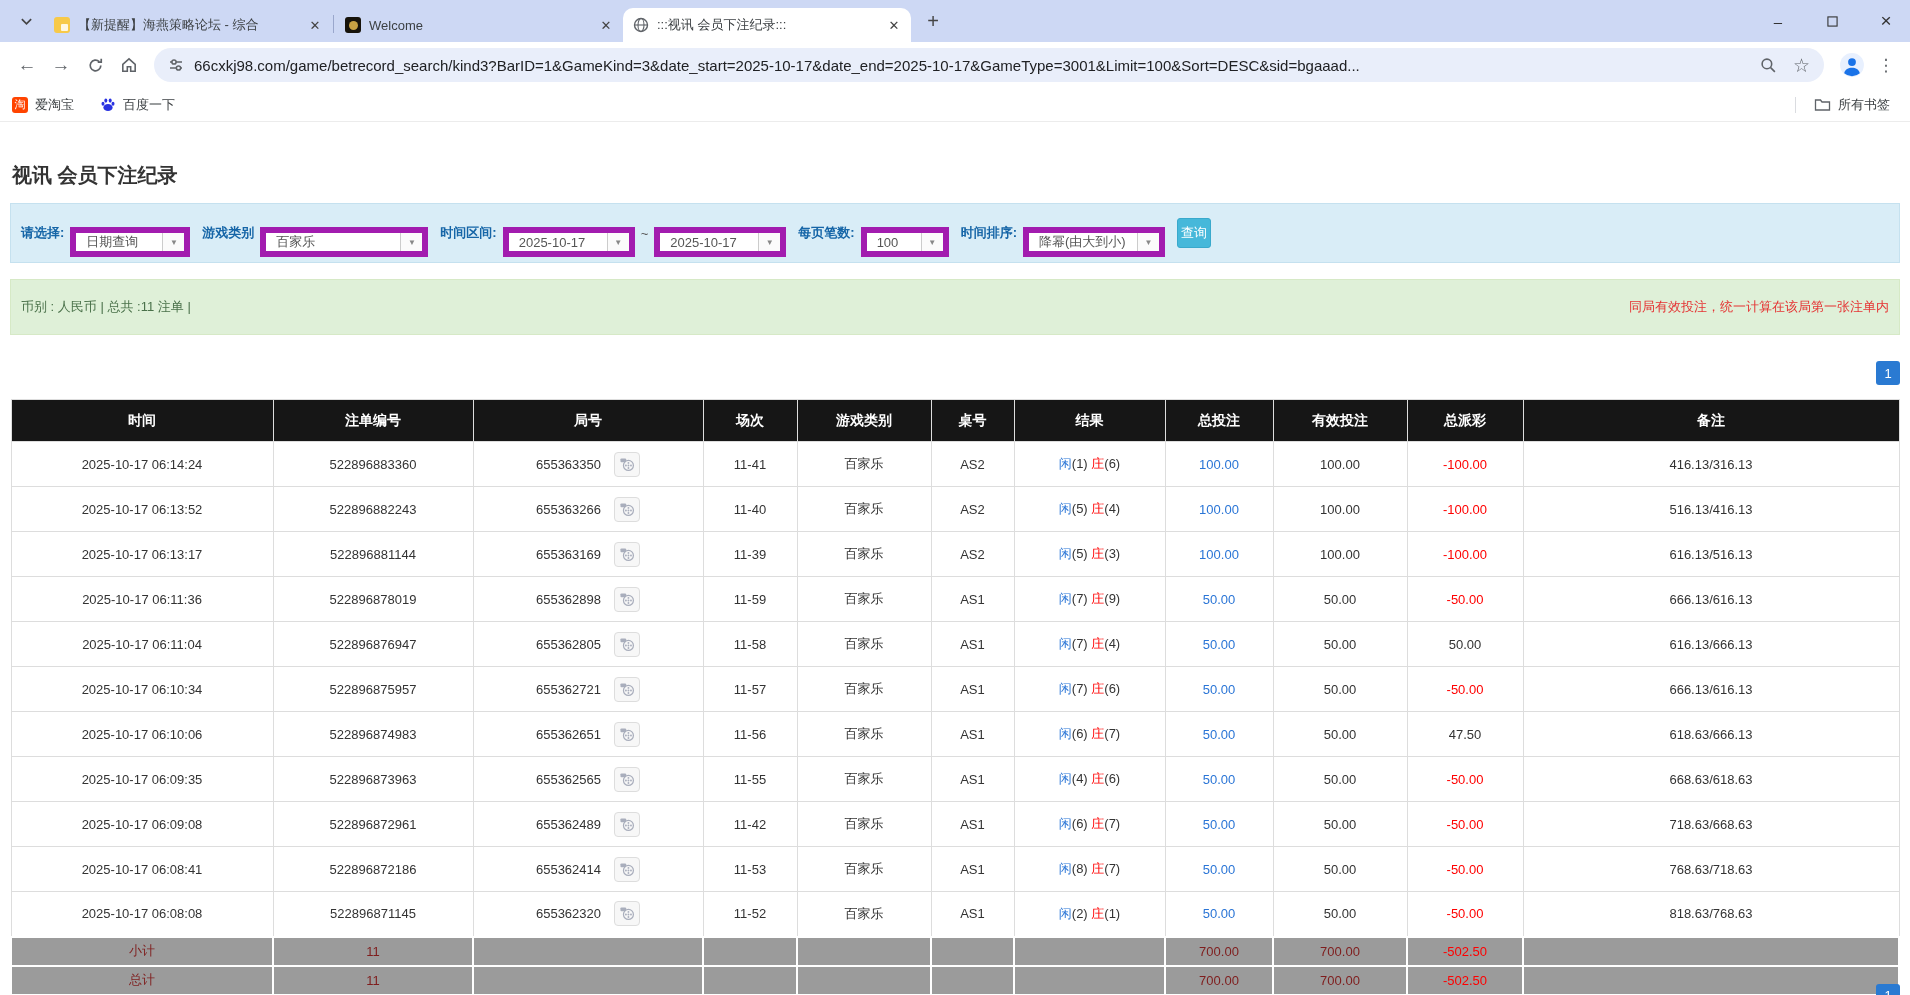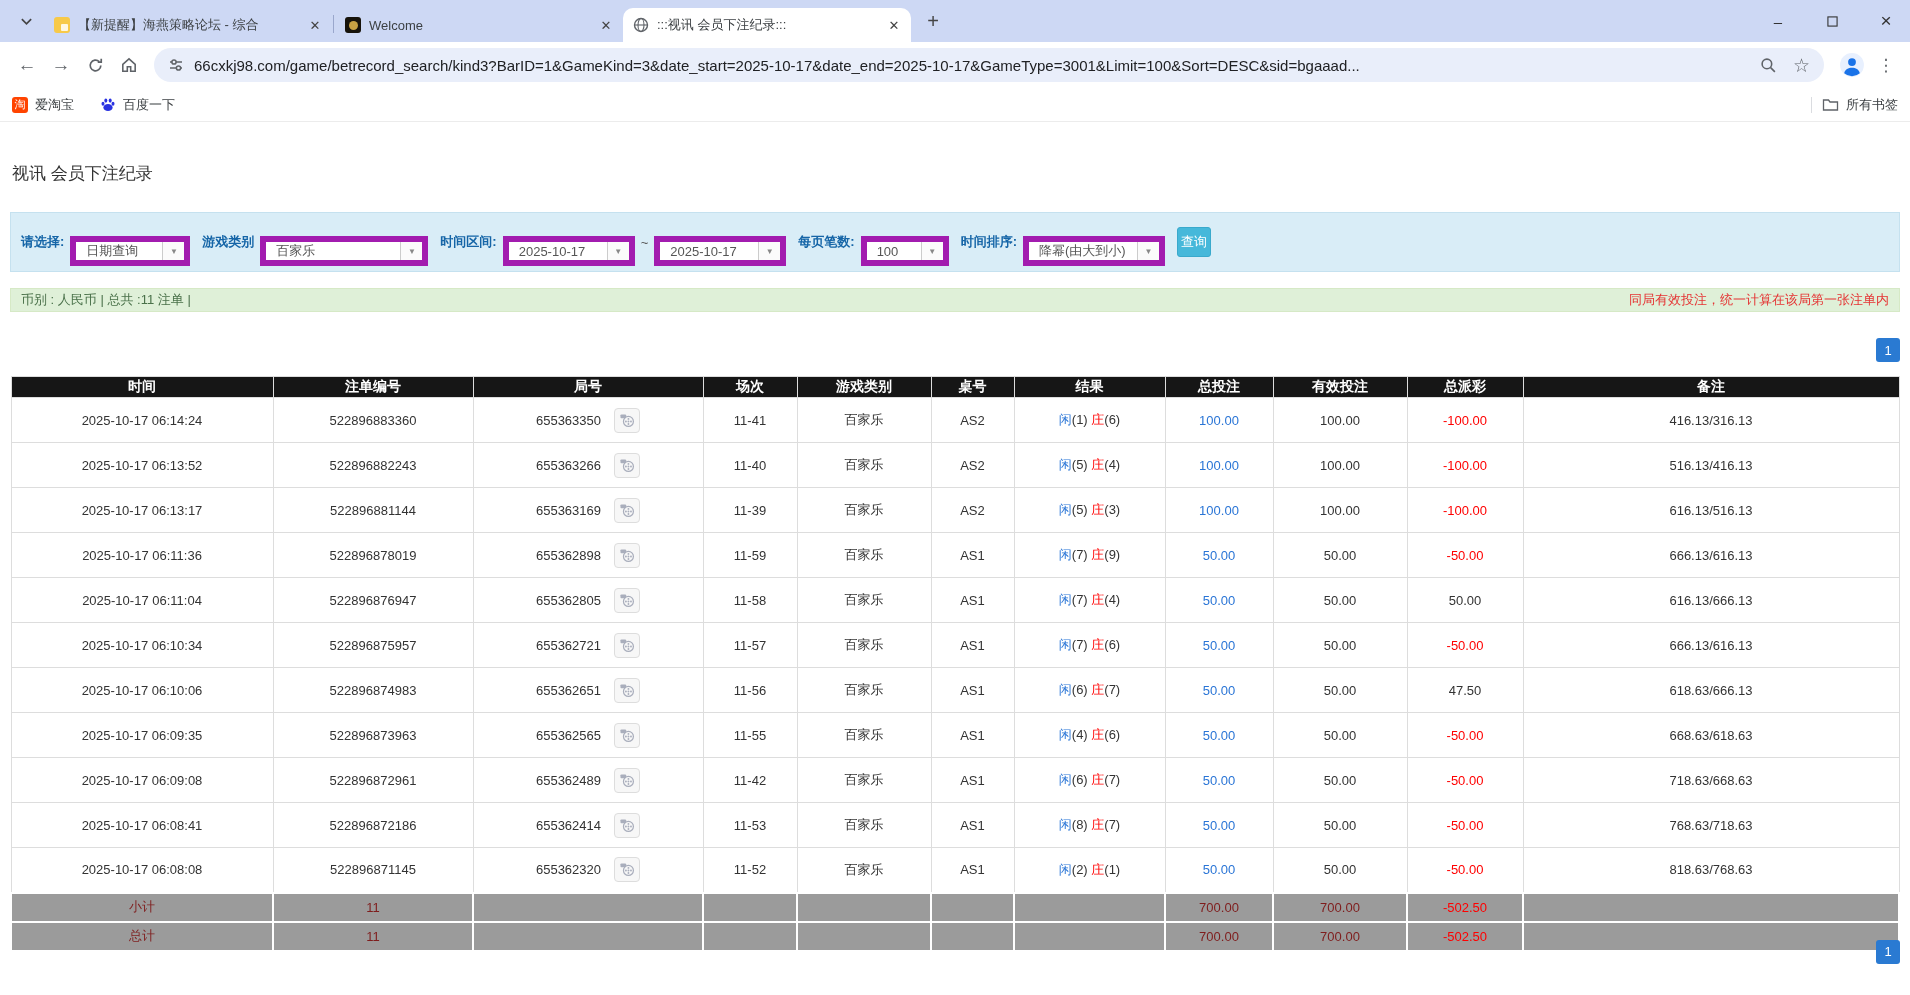--- a/index.html
+++ b/index.html
@@ -33,40 +33,40 @@
   .dots-btn { width:28px; height:28px; display:flex; align-items:center; justify-content:center; font-size:17px; color:#5f6368; }
 
   .bookmarks { height:34px; background:#fff; display:flex; align-items:center; padding:0 12px; font-size:13px; color:#3c4043; border-bottom:1px solid #ececec; }
   .bm-item { display:flex; align-items:center; gap:7px; margin-right:26px; }
   .bm-taobao { width:16px; height:16px; background:#ff4400; color:#fff; border-radius:3px; font-size:11px; display:flex; align-items:center; justify-content:center; }
   .bm-right { margin-left:auto; display:flex; align-items:center; gap:10px; }
   .bm-vsep { width:1px; height:16px; background:#dadce0; }
 
   
   .page { padding:0 10px; }
-  .page-title { font-size:17px; color:#333; margin:40px 0 27px 2px; font-weight:400; }
+  .page-title { font-size:20px; color:#333; margin:40px 0 14px 2px; font-weight:700; }
 
   .filter-panel { background:#d9edf7; border:1px solid #c5e1ef; padding:5px 8px; display:flex; align-items:center; gap:6px; }
   .f-label { color:#1565a7; font-size:13px; font-weight:bold; white-space:nowrap; margin-left:6px; }
   .select { background:#fff; border:6px solid #a21caf; height:30px; display:flex; align-items:center;margin-top:18px; }
   .select .sel-text { padding:0 10px; font-size:13px; color:#555; flex:1; white-space:nowrap; }
   .select .sel-arrow { width:22px; height:100%; border-left:1px solid #ccc; background:#fbfbfb; display:flex; align-items:center; justify-content:center; font-size:8px; color:#888; }
   .w1{width:120px} .w2{width:168px} .w3{width:132px} .w4{width:88px} .w5{width:142px}
   .tilde { color:#555; font-size:13px; }
   .search-btn { background:#46b8da; border:1px solid #39a9cc; color:#fff; font-size:13px; height:30px; padding:0 3px; border-radius:3px; margin-left:6px; }
 
-  .info-bar { margin-top:16px; background:#dff0d8; border:1px solid #d6e9c6; padding:2px 10px; font-size:13px; display:flex; align-items:center; }
+  .info-bar { margin-top:16px; background:#dff0d8; border:1px solid #d6e9c6; padding:18px 10px; font-size:13px; display:flex; align-items:center; }
   .info-left { color:#4a714a; }
   .info-right { margin-left:auto; color:#e53333; }
 
   .pager-row { margin-top:26px; display:flex; justify-content:flex-end; }
   .page-num { min-width:24px; height:24px; background:#2a7ad2; color:#fff; font-size:13px; display:flex; align-items:center; justify-content:center; border-radius:3px; }
 
   table.records { border-collapse:collapse; table-layout:fixed; width:100%; margin-top:14px; }
-  .records th { background:#161616; color:#fff; font-size:14px; font-weight:bold; height:21px; border:1px solid #ddd; text-align:center; }
+  .records th { background:#161616; color:#fff; font-size:14px; font-weight:bold; height:42px; border:1px solid #ddd; text-align:center; }
   .records td { background:#fff; border:1px solid #ddd; height:45px; text-align:center; font-size:13px; color:#333; }
   .records .blue { color:#2a75d6; }
   .records .red { color:#f00; }
   .round-cell-inner { display:flex; align-items:center; justify-content:center; gap:13px; }
   .round-icon-btn { width:26px; height:25px; background:#f7f7f7; border:1px solid #ddd; border-radius:4px; display:inline-flex; align-items:center; justify-content:center; }
   tr.footer-row td { background:#9b9b9b; color:#7f1d1d; border:2px solid #fff; height:29px; }
   .pager-bottom { display:flex; justify-content:flex-end; margin:-12px 0 0 0; position:relative; z-index:2; }
 </style>
 </head>
 <body>
@@ -174,21 +174,21 @@
         <ellipse cx="8" cy="10.5" rx="4.6" ry="3.6" fill="#2932e1"></ellipse>
         <ellipse cx="3" cy="6.8" rx="1.5" ry="2" fill="#2932e1"></ellipse>
         <ellipse cx="13" cy="6.8" rx="1.5" ry="2" fill="#2932e1"></ellipse>
         <ellipse cx="5.8" cy="3.6" rx="1.5" ry="2.1" fill="#2932e1"></ellipse>
         <ellipse cx="10.2" cy="3.6" rx="1.5" ry="2.1" fill="#2932e1"></ellipse>
       </svg>
     <span>百度一下</span>
   </div>
   <div class="bm-right">
     <span class="bm-vsep"></span>
-    <div class="bm-item" style="margin:0;justify-content:space-between;">
+    <div class="bm-item" style="margin:8px;justify-content:space-between;">
       <svg width="17" height="15" viewBox="0 0 17 14">
           <path d="M1.5 2.5h5l1.5 2h7.5v8h-14z" fill="none" stroke="#5f6368" stroke-width="1.3"></path>
         </svg>
       <span>所有书签</span>
     </div>
   </div>
 </div>
 
 <div class="page">
   <h1 class="page-title">视讯 会员下注纪录</h1>

